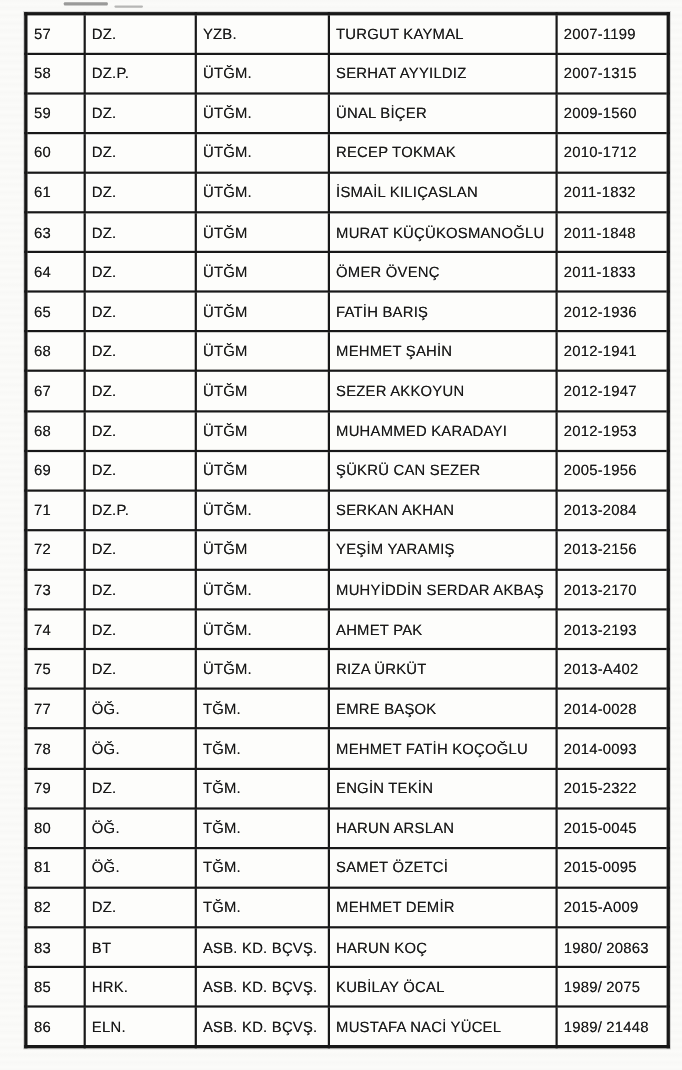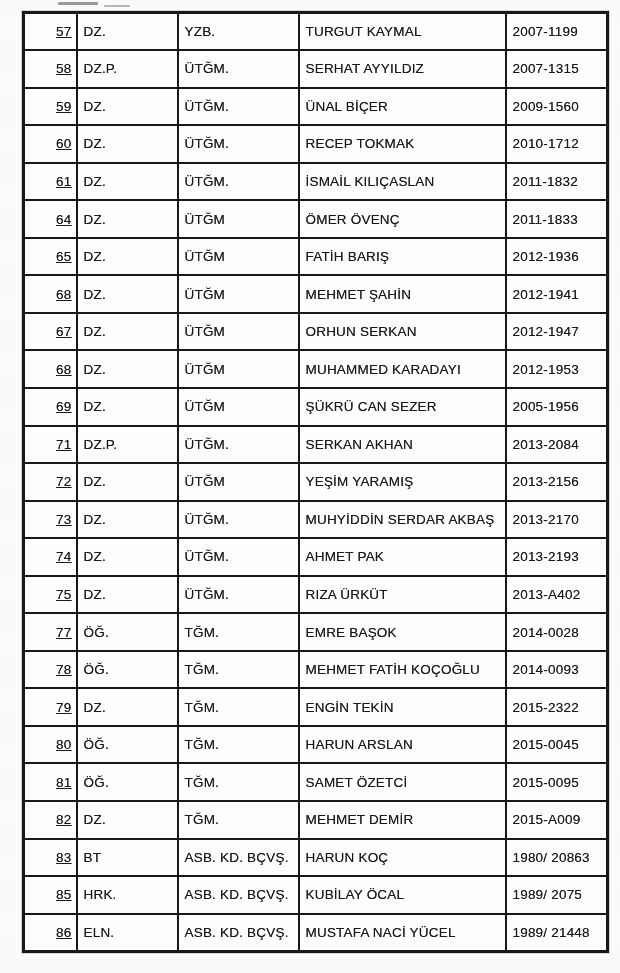--- a/index.html
+++ b/index.html
@@ -43,23 +43,22 @@
     padding: 0 4px 0 6px;
     font-size: 13.5px;
     letter-spacing: 0.2px;
     color: #191919;
     text-shadow: 0 0 0.5px rgba(10,10,10,0.65);
     white-space: nowrap;
     overflow: hidden;
     vertical-align: middle;
   }
   td.c-no {
-    text-align: right;
+    text-align: left;
     padding: 0;
-    text-decoration: underline;
   }
   
   .artifact {
     position: absolute;
     background: #3a3a3a;
     opacity: 0.55;
     border-radius: 1px;
   }
   .artifact.a1 { left: 58px;  top: 2px;  width: 40px; height: 3px; opacity: 0.5; }
   .artifact.a2 { left: 104px; top: 5px;  width: 26px; height: 2px; opacity: 0.35; }
@@ -118,20 +117,27 @@
 
   <tr>
     <td class="c-no">61</td>
     <td class="c-branch">DZ.</td>
     <td class="c-rank">ÜTĞM.</td>
     <td class="c-name">İSMAİL KILIÇASLAN</td>
     <td class="c-reg">2011-1832</td>
   </tr>
 
 
+  <tr>
+    <td class="c-no">63</td>
+    <td class="c-branch">DZ.</td>
+    <td class="c-rank">ÜTĞM</td>
+    <td class="c-name">MURAT KÜÇÜKOSMANOĞLU</td>
+    <td class="c-reg">2011-1848</td>
+  </tr>
 
   <tr>
     <td class="c-no">64</td>
     <td class="c-branch">DZ.</td>
     <td class="c-rank">ÜTĞM</td>
     <td class="c-name">ÖMER ÖVENÇ</td>
     <td class="c-reg">2011-1833</td>
   </tr>
 
   <tr>
@@ -147,21 +153,21 @@
     <td class="c-branch">DZ.</td>
     <td class="c-rank">ÜTĞM</td>
     <td class="c-name">MEHMET ŞAHİN</td>
     <td class="c-reg">2012-1941</td>
   </tr>
 
   <tr>
     <td class="c-no">67</td>
     <td class="c-branch">DZ.</td>
     <td class="c-rank">ÜTĞM</td>
-    <td class="c-name">ORHUN SERKAN</td>
+    <td class="c-name">SEZER AKKOYUN</td>
     <td class="c-reg">2012-1947</td>
   </tr>
 
   <tr>
     <td class="c-no">68</td>
     <td class="c-branch">DZ.</td>
     <td class="c-rank">ÜTĞM</td>
     <td class="c-name">MUHAMMED KARADAYI</td>
     <td class="c-reg">2012-1953</td>
   </tr>

